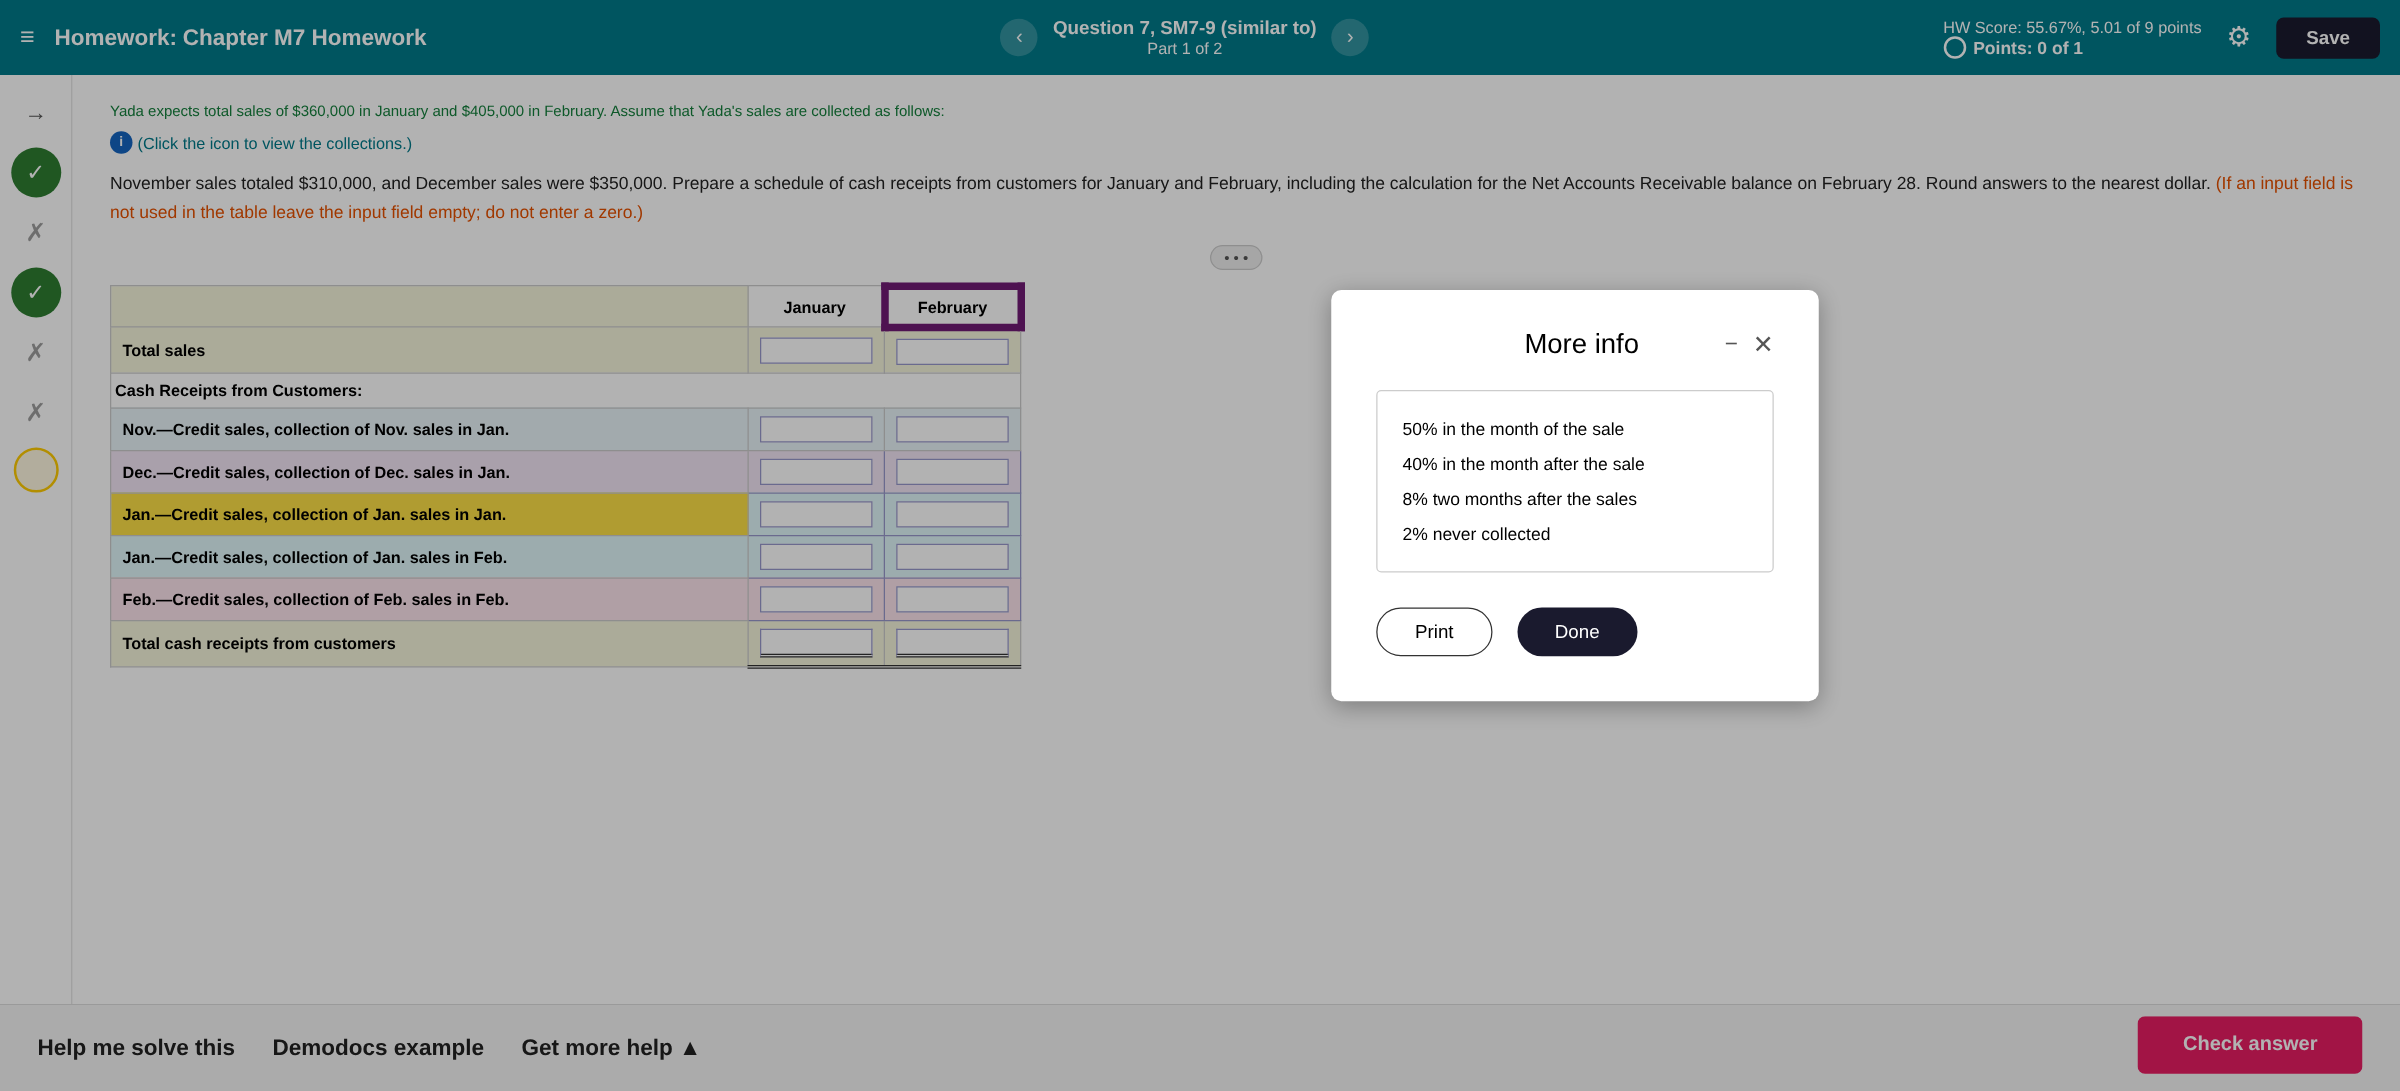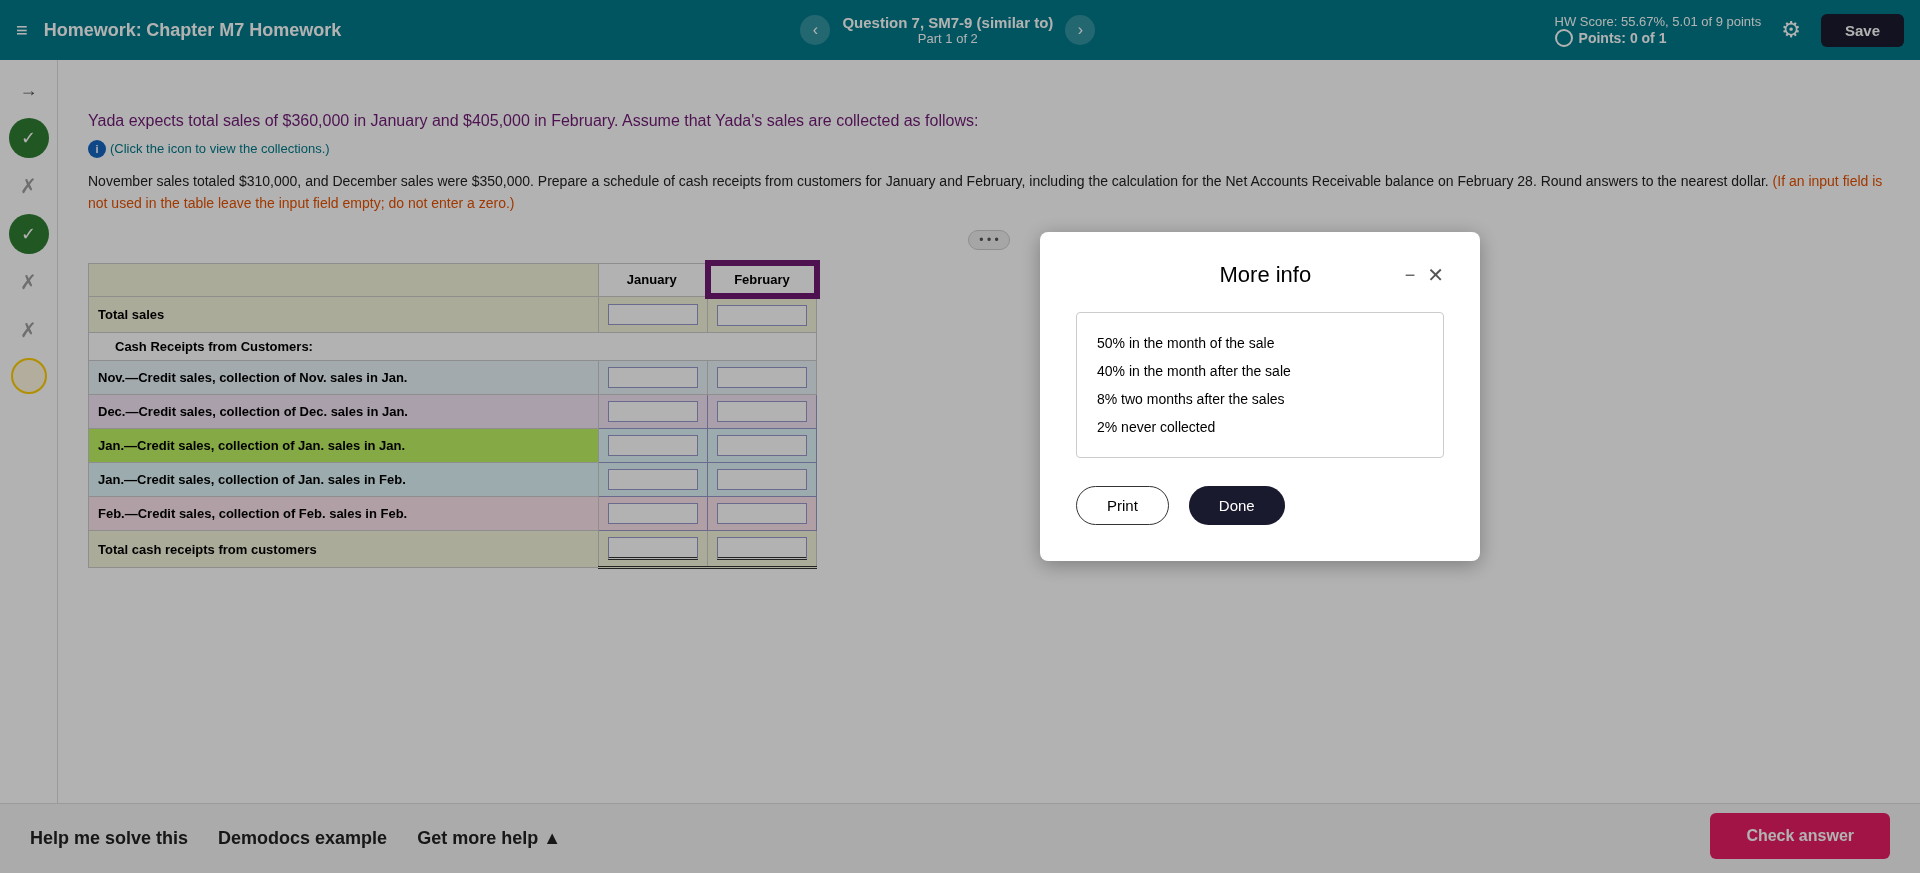--- a/index.html
+++ b/index.html
@@ -105,21 +105,21 @@
 
     
     .content-area {
       flex: 1;
       background: white;
       overflow-y: auto;
       padding: 20px 30px;
       position: relative;
     }
 
-    .question-text { font-size: 16px; line-height: 1.6; color: #701a75; margin-bottom: 6px; margin-top: 28px; }
+    .question-text { font-size: 12px; line-height: 1.6; color: #15803d; margin-bottom: 6px; }
     .click-info { color: #007a8a; font-size: 13px; display: flex; align-items: center; gap: 4px; margin-bottom: 12px; }
     .click-info .info-icon { background: #1565c0; color: white; border-radius: 50%; width: 18px; height: 18px; font-size: 11px; display: inline-flex; align-items: center; justify-content: center; font-weight: bold; }
     .instructions { font-size: 14px; color: #222; line-height: 1.6; margin-bottom: 16px; }
     .orange-note { color: #e65100; }
 
     
     .collapse-bar { display: flex; justify-content: center; margin-bottom: 10px; }
     .collapse-btn { background: #eee; border: 1px solid #ccc; border-radius: 12px; padding: 2px 10px; cursor: pointer; font-size: 12px; color: #555; }
 
     
@@ -178,21 +178,21 @@
       top: 0; left: 0; right: 0; bottom: 0;
       background: rgba(0,0,0,0.3);
       display: flex;
       align-items: center;
       justify-content: center;
       z-index: 100;
     }
     .modal {
       background: white;
       border-radius: 8px;
-      width: 440px;
+      width: 390px;
       padding: 30px 36px 36px;
       position: relative;
       box-shadow: 0 4px 20px rgba(0,0,0,0.3);
       margin-left: 600px;
       margin-top: -80px;
     }
     .modal-header {
       display: flex;
       align-items: center;
       justify-content: space-between;
@@ -298,38 +298,38 @@
       </thead>
       <tbody>
 
         <tr class="row-total-sales">
           <td class="row-label">Total sales</td>
           <td style="border:1px solid #ccc;"><input type="text" value="" style=""></td>
           <td style="border:1px solid #ccc;"><input type="text" value="" style=""></td>
         </tr>
 
         <tr>
-          <td colspan="3" style="font-weight:bold; background:white; border:1px solid #ccc; padding:6px 26px; font-size:13px;">Cash Receipts from Customers:</td>
+          <td colspan="3" style="font-weight:bold; background:white; border:1px solid #ccc; padding:6px 3px; font-size:13px;">Cash Receipts from Customers:</td>
         </tr>
 
         <tr class="row-nov">
           <td class="row-label" style="background:#e8f4f8;">Nov.—Credit sales, collection of Nov. sales in Jan.</td>
           <td style="border:1px solid #ccc;"><input type="text" value="" style=""></td>
           <td style="border:1px solid #ccc;"><input type="text" value="" style=""></td>
         </tr>
 
         <tr class="row-dec1">
           <td class="row-label" style="background:#f3e5f5;">Dec.—Credit sales, collection of Dec. sales in Jan.</td>
           <td style="border:1px solid #9999cc;"><input type="text" value="" style=""></td>
           <td style="border:1px solid #9999cc;"><input type="text" value="" style=""></td>
         </tr>
 
 
         <tr class="row-jan1">
-          <td class="row-label" style="background:#bef264;">Jan.—Credit sales, collection of Jan. sales in Jan.</td>
+          <td class="row-label" style="background:#fde047;">Jan.—Credit sales, collection of Jan. sales in Jan.</td>
           <td style="border:1px solid #9999cc;"><input type="text" value="" style=""></td>
           <td style="border:1px solid #9999cc;"><input type="text" value="" style=""></td>
         </tr>
 
         <tr class="row-jan2">
           <td class="row-label" style="background:#e0f7fa;">Jan.—Credit sales, collection of Jan. sales in Feb.</td>
           <td style="border:1px solid #9999cc;"><input type="text" value="" style=""></td>
           <td style="border:1px solid #9999cc;"><input type="text" value="" style=""></td>
         </tr>
 

